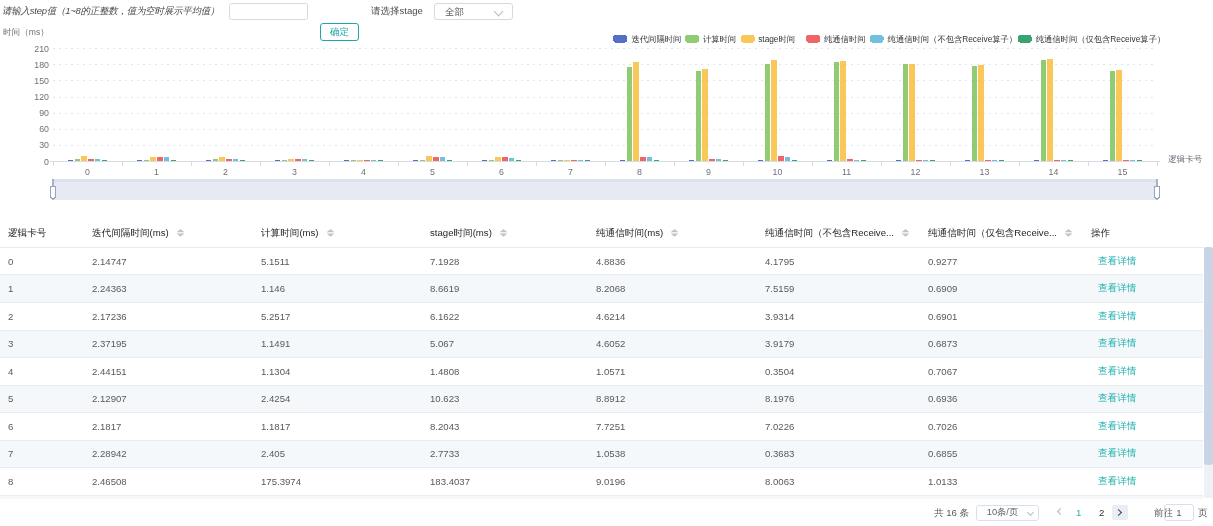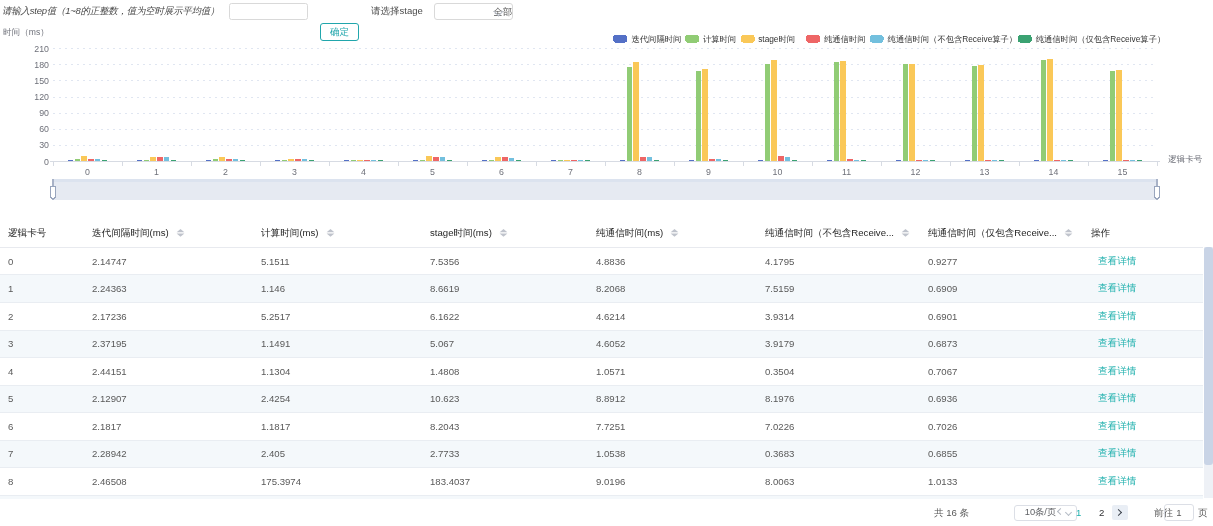--- a/index.html
+++ b/index.html
@@ -2,36 +2,36 @@
 <html><head><meta charset="utf-8">
 <style>
 * { margin:0; padding:0; box-sizing:border-box; }
 html,body { width:1213px; height:526px; background:#fff; font-family:"Liberation Sans",sans-serif; overflow:hidden; }
 .abs { position:absolute; }
 .lbl { font-size:9.5px; color:#4a4a4a; }
 .ctl { border:1px solid #d9d9d9; border-radius:4px; background:#fff; }
 #stepin { left:229px; top:3px; width:79px; height:17px; border-radius:2.5px; }
 #okbtn { left:320px; top:2.5px; width:39px; height:18px; border:1px solid #21a6ac; border-radius:3px;
   color:#21a6ac; font-size:9.6px; text-align:center; line-height:16px;margin-top:20px; }
-#stagesel { left:434px; top:3px; width:79px; height:17px; border-radius:3px; font-size:9.4px; color:#555; line-height:15px; padding-left:10px;text-align:right; }
+#stagesel { left:434px; top:3px; width:79px; height:17px; border-radius:3px; font-size:9.4px; color:#555; line-height:15px; padding-left:10px; }
 .chev { position:absolute; width:7px; height:7px; border-right:1.3px solid #b6bcc6; border-bottom:1.3px solid #b6bcc6; transform:rotate(45deg); }
 #tablewrap { left:0; top:219.4px; width:1203px; height:279.6px; overflow:hidden; }
 table { border-collapse:collapse; table-layout:fixed; width:1203px; font-size:9.6px; }
 th { height:28px; text-align:left; padding:0 0 0 12px; font-weight:normal; color:#262626; border-bottom:1px solid #e8eaef; white-space:nowrap; overflow:hidden; }
 td { height:27.56px; padding:0 0 0 12px; color:#595959; border-bottom:1px solid #e9edf2; white-space:nowrap; overflow:hidden; }
 tr.stripe td { background:#f4f8fb; }
 .caret { vertical-align:-1px; margin-left:7px; }
 th:first-child, td:first-child { padding-left:8px; }
 th:last-child { padding-left:9px; }
 td:last-child { padding-left:16px; }
 .link { color:#1fb0ad;margin-top:20px; }
 #sbtrack { left:1204px; top:247px; width:9px; height:251px; background:#eef1f6; }
 #scrollbar { left:1204px; top:247px; width:9px; height:218px; background:#c9d4e6; border-radius:3px; }
 .pg { top:504px; height:17px; font-size:9.6px; color:#595959; line-height:17px; }
-#pgsel { left:976px; top:505px; width:63px; height:15.5px; border:1px solid #dcdfe6; border-radius:3px; font-size:9.3px; color:#606266; line-height:13.5px; text-align:center; padding-right:10px;margin-left:38px; }
+#pgsel { left:976px; top:505px; width:63px; height:15.5px; border:1px solid #dcdfe6; border-radius:3px; font-size:9.3px; color:#606266; line-height:13.5px; text-align:center; padding-right:10px; }
 #pgnext { left:1112px; top:505px; width:16px; height:15px; background:#e9eef5; border-radius:2px; }
 #pginput { left:1164px; top:504px; width:30px; height:17px; border:1px solid #dcdfe6; border-radius:3px; text-align:center; font-size:9.6px; color:#595959; line-height:15px; }
 </style></head>
 <body>
 <div class="abs lbl" style="left:2px;top:5px;letter-spacing:-0.25px;font-style:italic;">请输入step值（1~8的正整数，值为空时展示平均值）</div>
 <div class="abs ctl" id="stepin"></div>
 <div class="abs" id="okbtn">确定</div>
 <div class="abs lbl" style="left:371px;top:5px;">请选择stage</div>
 <div class="abs ctl" id="stagesel">全部<span class="chev" style="right:10px;top:3.5px;"></span></div>
 <svg width="1213" height="200" viewBox="0 0 1213 200" style="position:absolute;left:0;top:0;" shape-rendering="crispEdges" text-rendering="optimizeLegibility">
@@ -242,21 +242,21 @@
               <path d="M0.6 4.6 L8.4 4.6 L4.5 7.8 Z" fill="#bfc3cc"></path>
             </svg></th>
           <th>操作</th>
         </tr>
       </thead>
 <tbody>
         <tr>
           <td>0</td>
           <td>2.14747</td>
           <td>5.1511</td>
-          <td>7.5356</td>
+          <td>7.1928</td>
           <td>4.8836</td>
           <td>4.1795</td>
           <td>0.9277</td>
           <td><span class="link">查看详情</span></td>
         </tr>
         <tr class="stripe">
           <td>1</td>
           <td>2.24363</td>
           <td>1.146</td>
           <td>8.6619</td>

